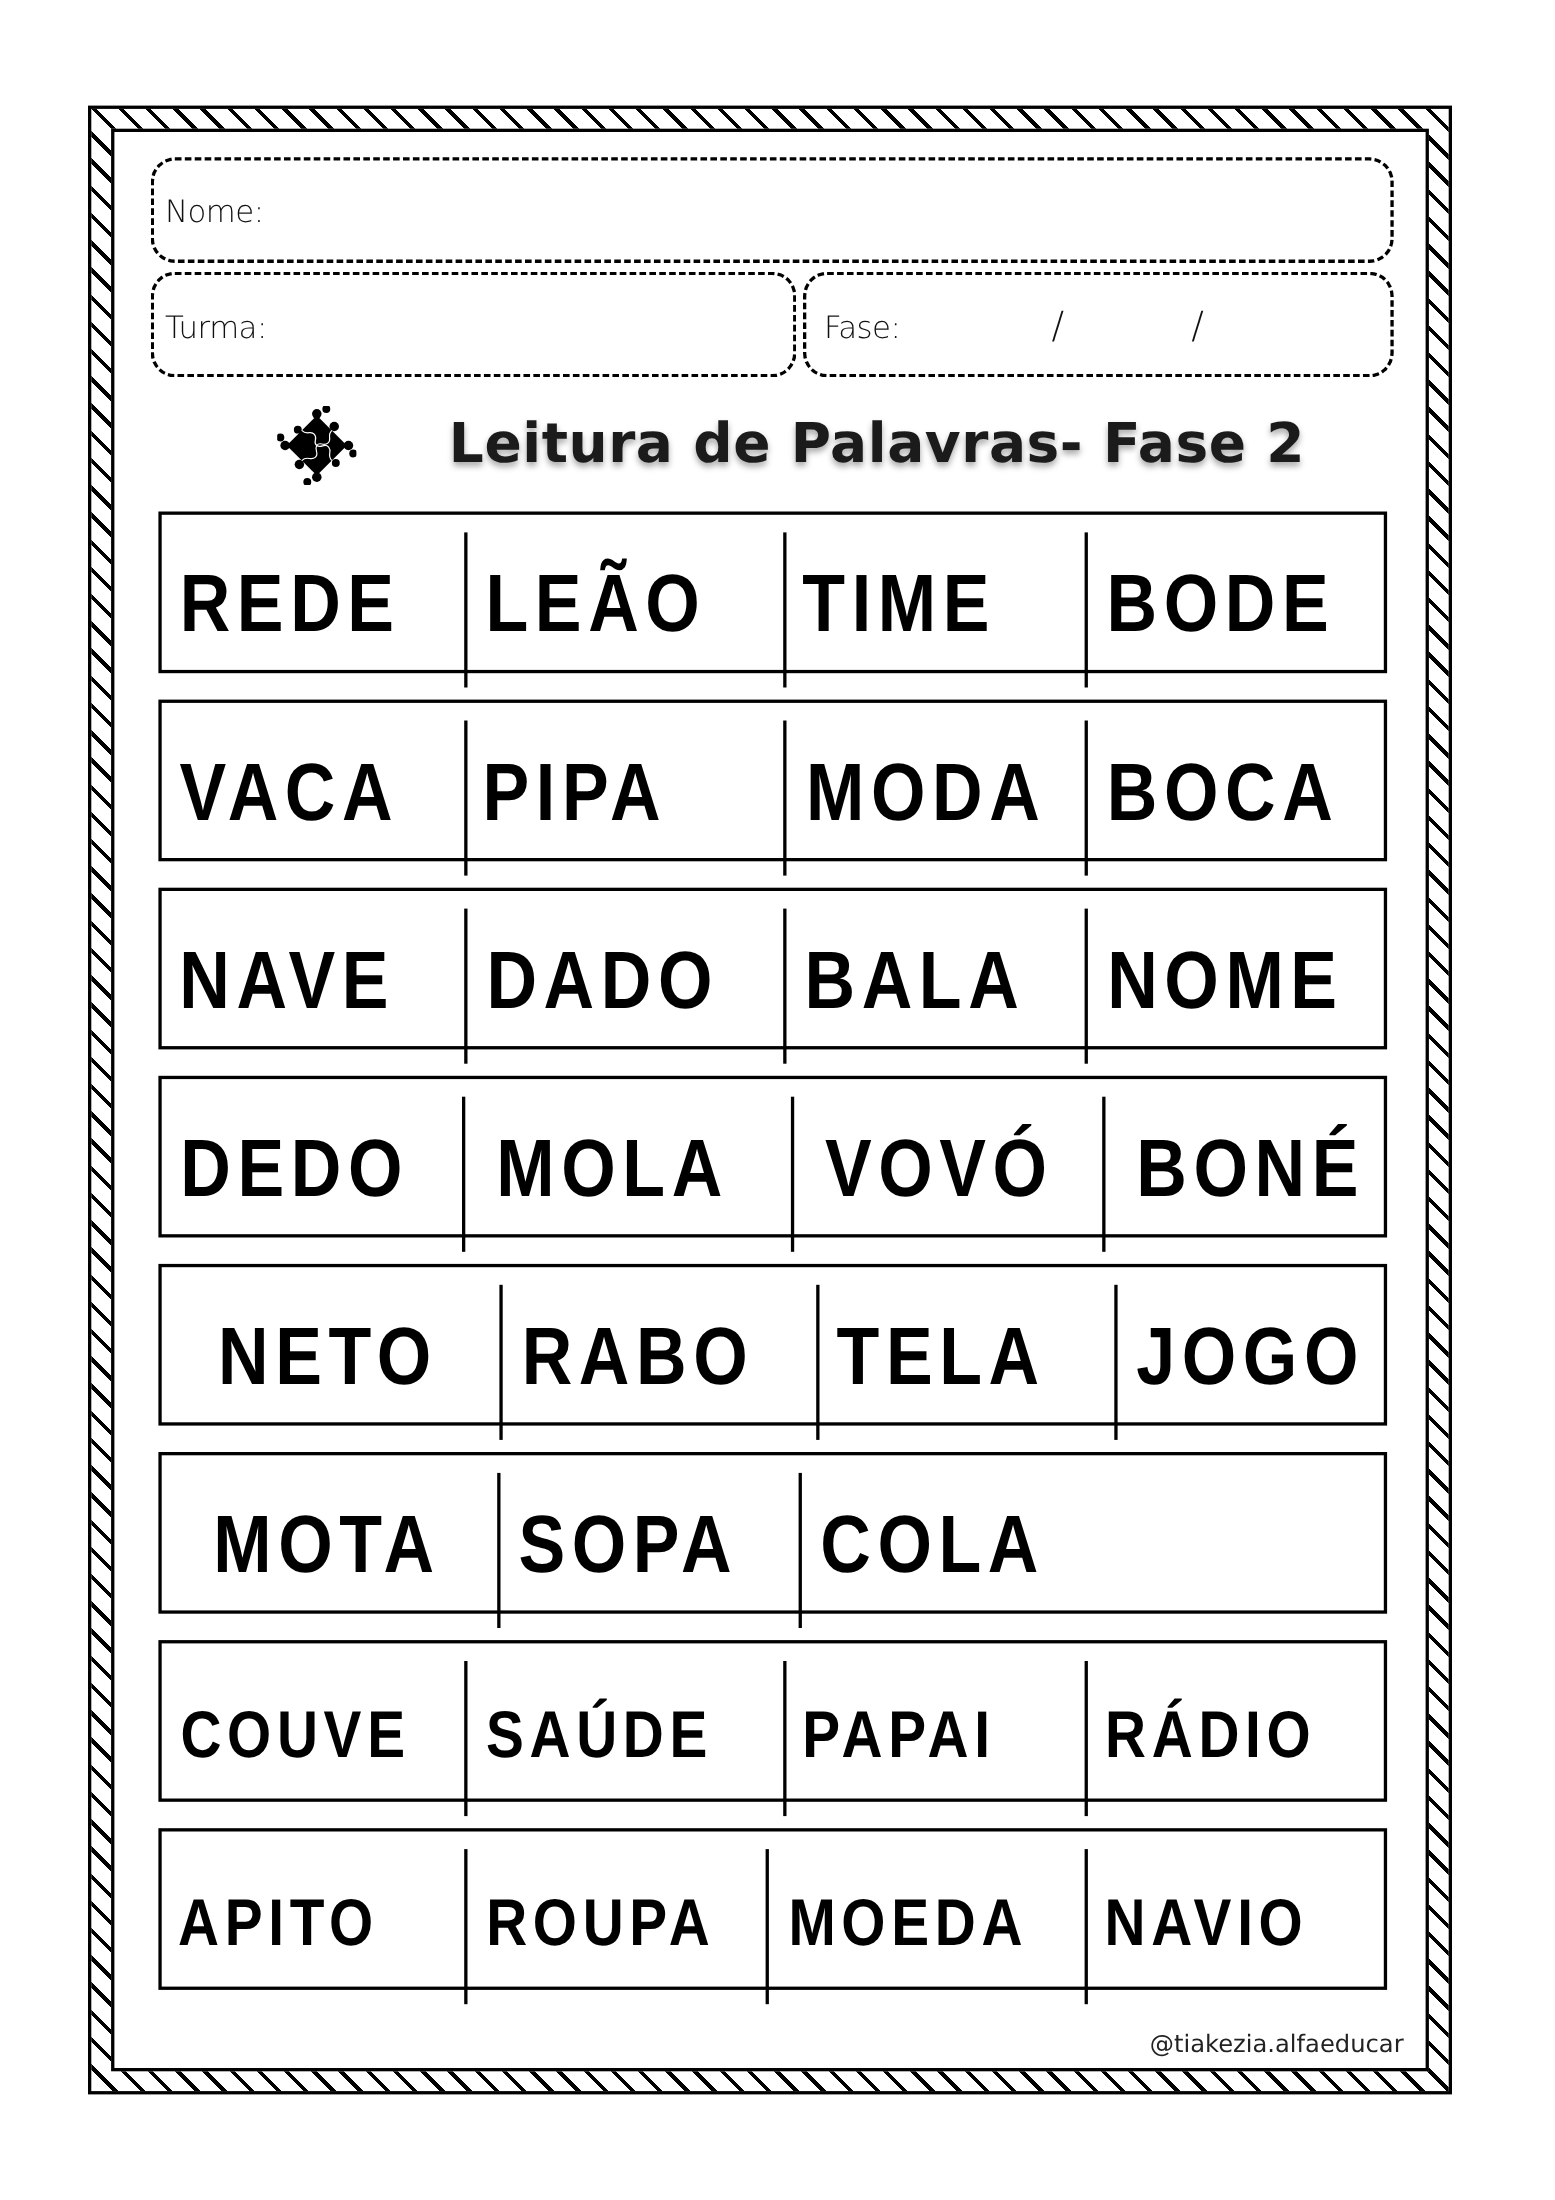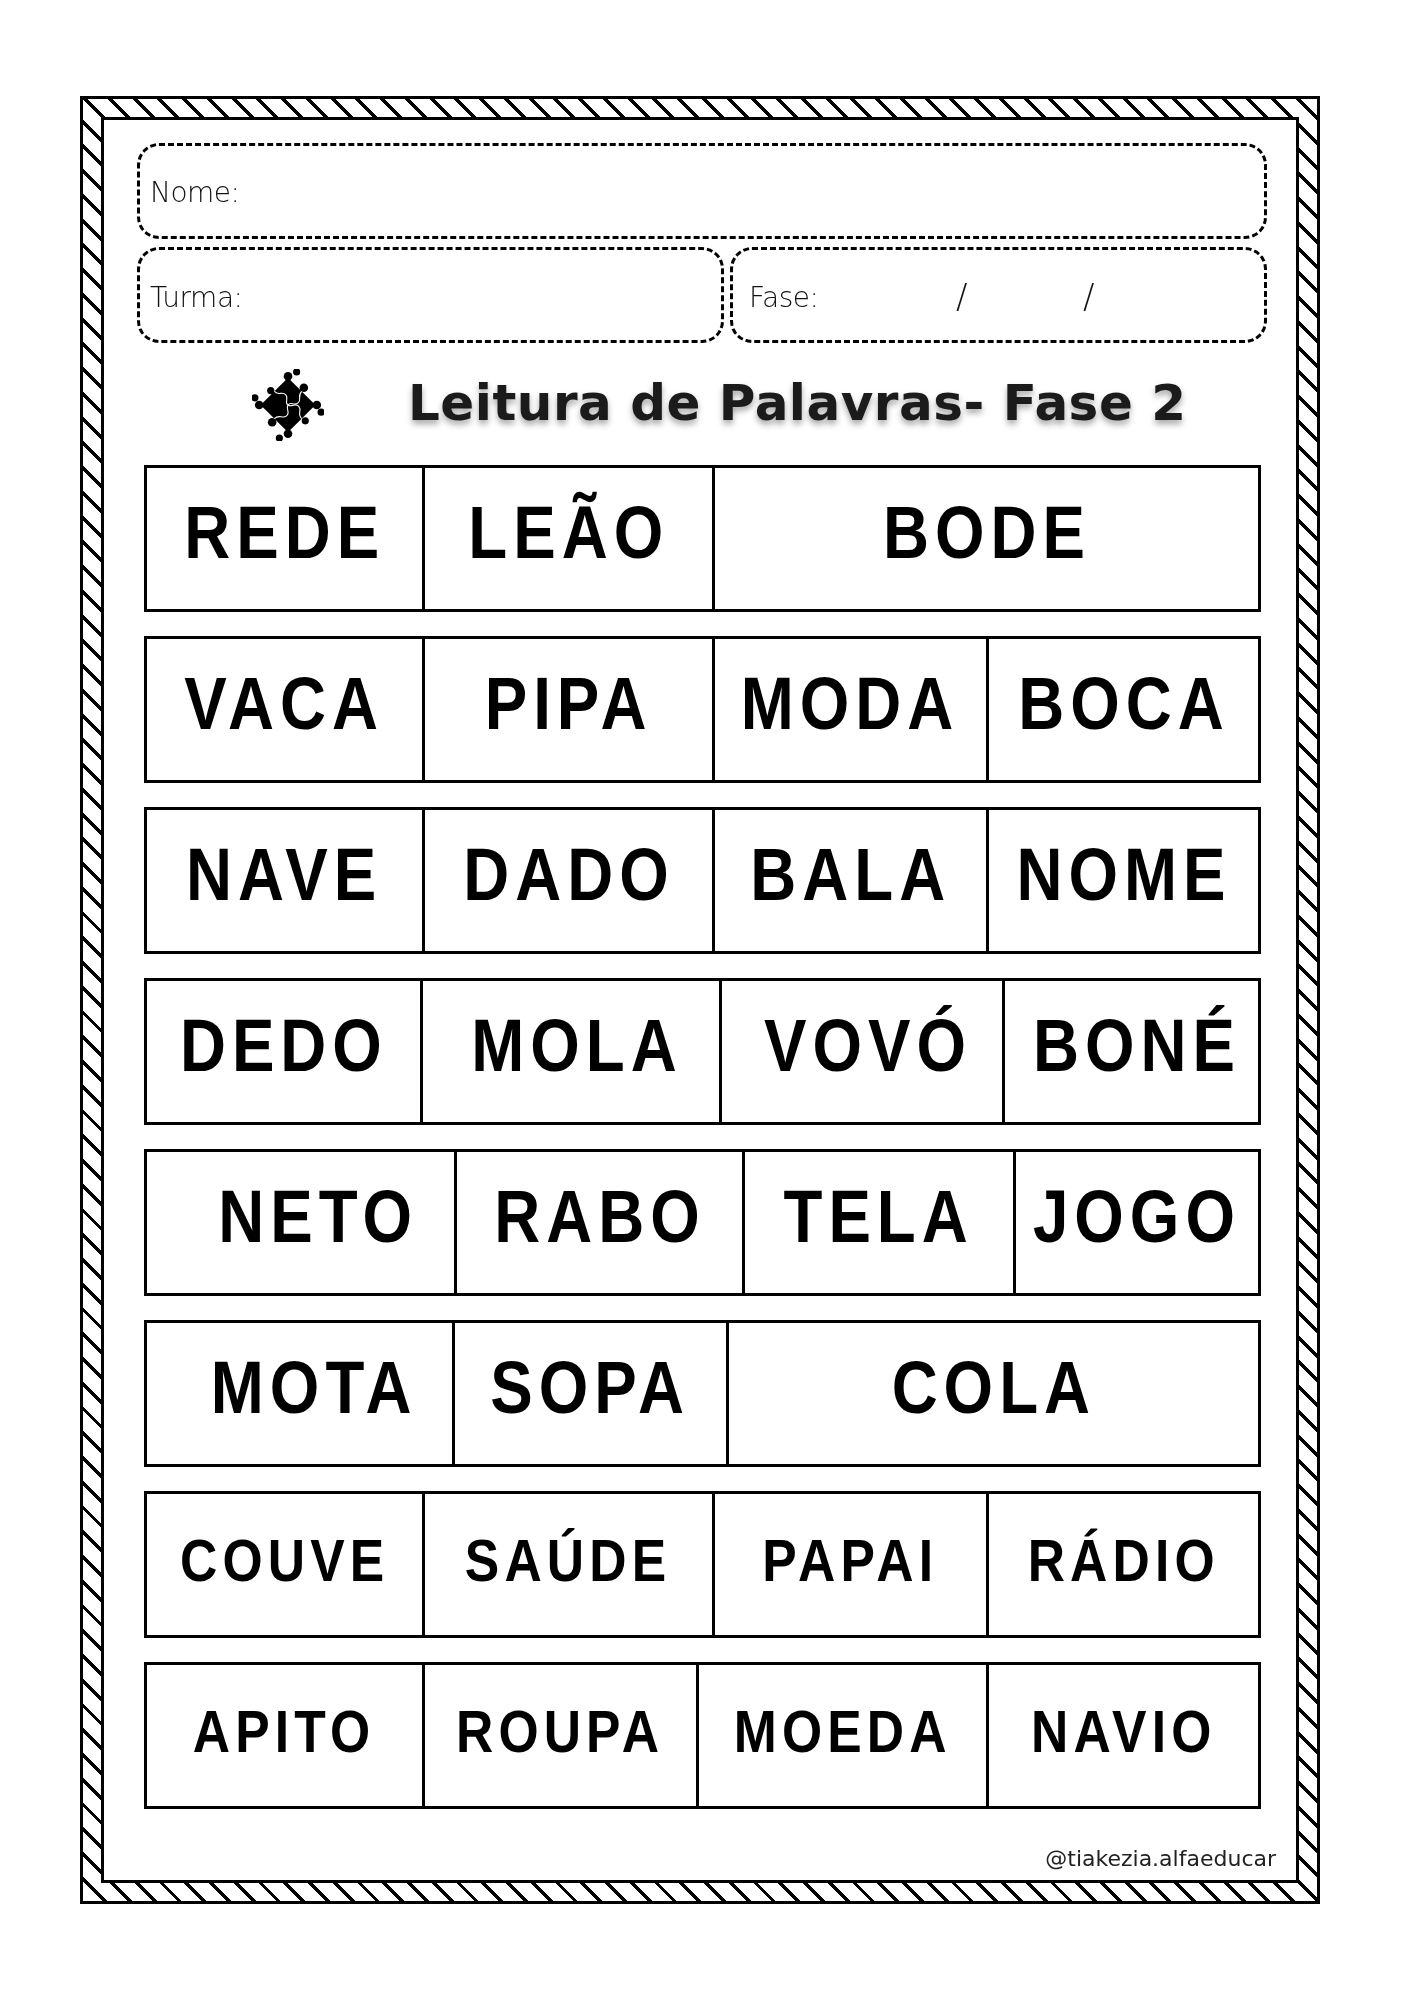--- a/index.html
+++ b/index.html
@@ -35,22 +35,22 @@
       color: #1b1b1b; letter-spacing: 0.5px; white-space: nowrap;
       text-shadow: 0 4px 6px rgba(0,0,0,0.35);
       margin-left: 36px;
     }
 
     .word-row {
       position: absolute; left: 144px; width: 1117px; height: 147px;
       box-sizing: border-box; border: 3.5px solid #000; display: flex;
     }
     .word-cell {
-      box-sizing: border-box; height: 100%; display: flex; align-items: center; justify-content: center;
-      border-right: 3px solid #000; overflow: visible;
+      box-sizing: border-box; height: 100%; display: flex; align-items: center; justify-content: flex-start;
+      border-right: 3px solid #000; overflow: visible; margin-top: 16px;
     }
     .word-cell:last-child { border-right: none; }
     .c0 { width: 278px; } .c1 { width: 290px; } .c2 { width: 274px; } .c3 { flex: 1; }
     .word {
       font-family: "Liberation Sans", sans-serif; font-weight: bold; font-size: 74px;
       letter-spacing: 7px; white-space: nowrap; display: inline-block;
       transform: scaleX(0.86); color: #000; margin-top: -12px;
     }
     .word.small { font-size: 60px; letter-spacing: 6px; margin-top: -8px; }
 
@@ -101,20 +101,23 @@
   <span class="title-text">Leitura de Palavras- Fase 2</span>
 </div>
 
 <div class="word-row" style="top:465px;">
   <div class="word-cell c0">
       <span class="word">REDE</span>
     </div>
   <div class="word-cell c1">
       <span class="word">LEÃO</span>
     </div>
+  <div class="word-cell c2">
+      <span class="word">TIME</span>
+    </div>
   <div class="word-cell c3">
       <span class="word">BODE</span>
     </div>
 </div>
 
 <div class="word-row" style="top:636px;">
   <div class="word-cell c0">
       <span class="word">VACA</span>
     </div>
   <div class="word-cell c1">

